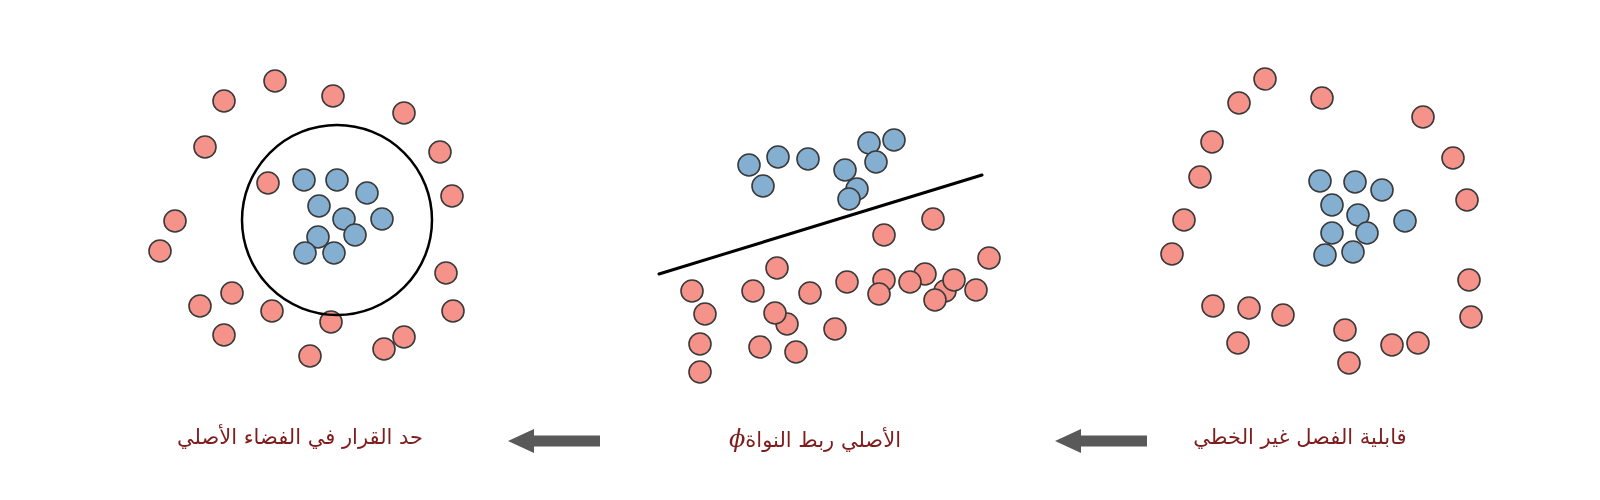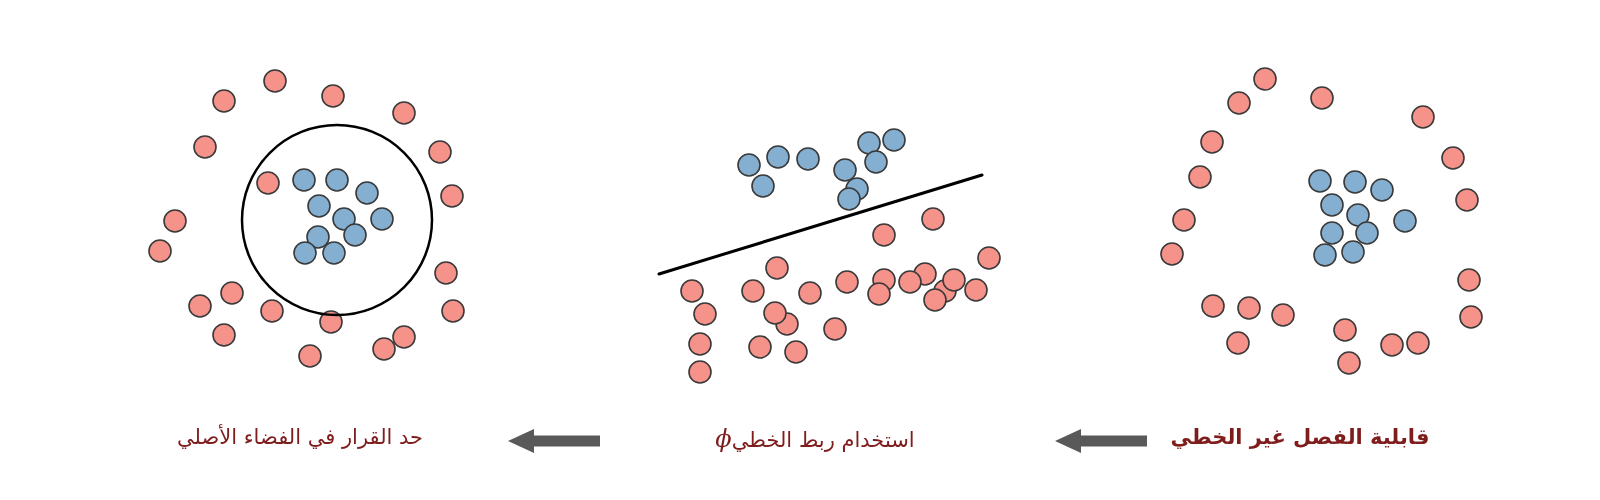--- a/index.html
+++ b/index.html
@@ -34,21 +34,21 @@
     text-align: center;
     font-family: "DejaVu Sans", "Liberation Sans", sans-serif;
     font-size: 21px;
     line-height: 1.25;
     color: #7f1d1d;
     white-space: nowrap;
     transform: translateX(50%);
   }
   .caption-left   { right: 50%; top: 424px; }
   .caption-middle { right: 50%; top: 424px; }
-  .caption-right  { right: 50%; top: 424px; font-weight: bold; }
+  .caption-right  { right: 50%; top: 424px; }
   .cap-wrap { position: absolute; top: 0; }
   .phi {
     font-family: "DejaVu Serif", "Liberation Serif", serif;
     font-style: italic;
     font-size: 24px;
   }
 </style>
 </head>
 <body>
 
@@ -165,20 +165,20 @@
         <polygon points="1055,441 1081,429 1081,435.5 1147,435.5 1147,446.5 1081,446.5 1081,453" fill="#595959"></polygon>
       </g>
   </svg>
 
   <div class="cap-wrap" style="left:300px;">
     <div class="caption caption-left">حد القرار في الفضاء الأصلي</div>
   </div>
 
   <div class="cap-wrap" style="left:815px;">
     <div class="caption caption-middle">
-      <span>استخدام ربط الخطي</span><span class="phi">ϕ</span>
+      <span>الأصلي ربط النواة</span><span class="phi">ϕ</span>
     </div>
   </div>
 
   <div class="cap-wrap" style="left:1300px;">
     <div class="caption caption-right">قابلية الفصل غير الخطي</div>
   </div>
 </div>
 
 </body></html>

